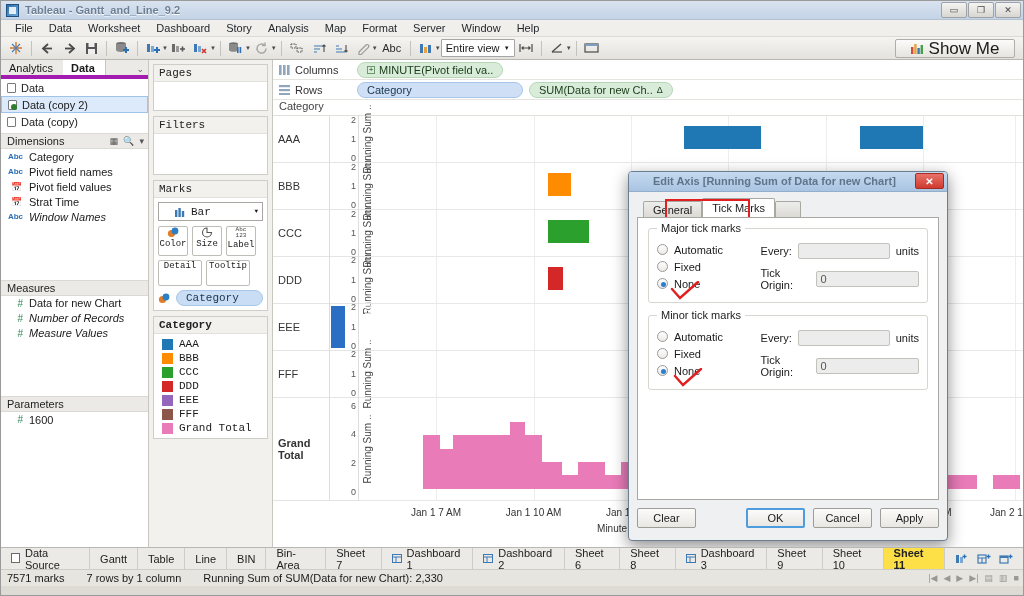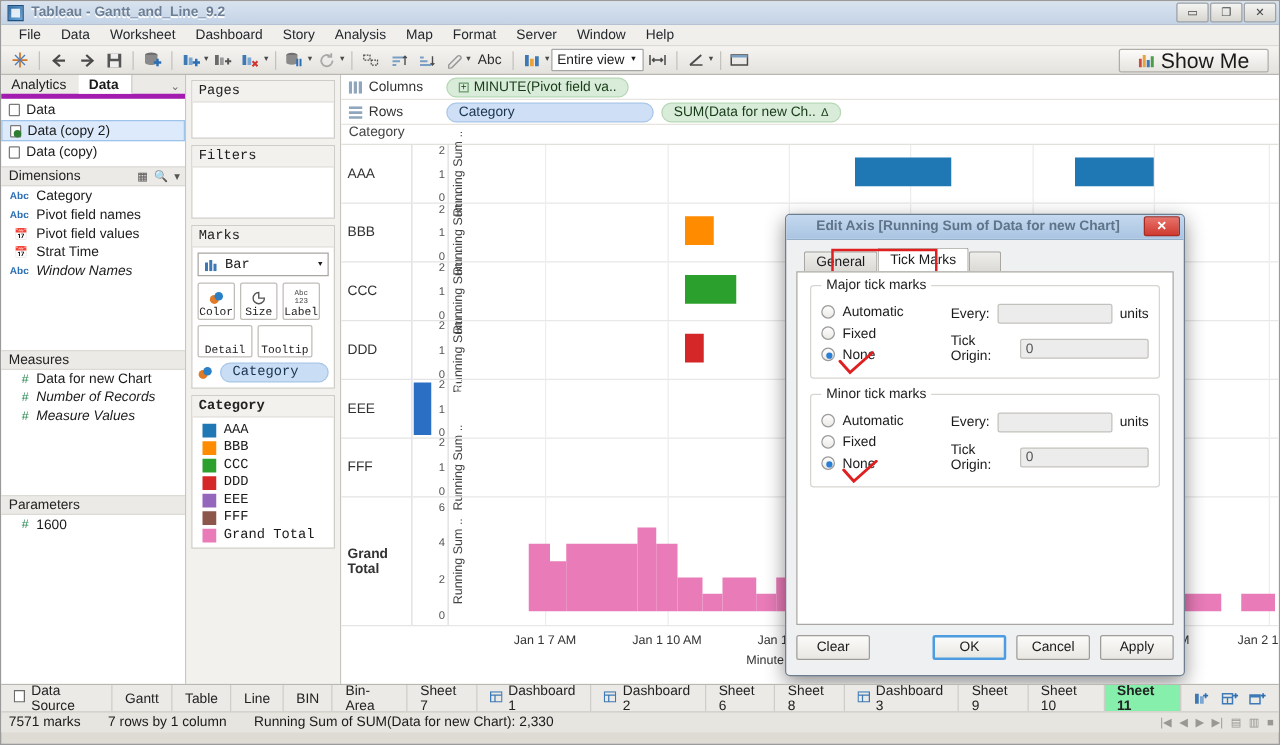--- a/index.html
+++ b/index.html
@@ -86,27 +86,27 @@
   
   .pane-cards { width:124px; background:#f2f1ee; border-right:1px solid #c8c6c1;
      padding:4px 4px 0 4px;font-family:Liberation Mono, monospace; }
   .card { background:#fff; border:1px solid #cfcdc8; margin-bottom:5px; }
   .card h4 { font-size:11px; font-weight:normal; padding:2px 5px;
      background:#f2f1ee; border-bottom:1px solid #e2e0db; color:#222;}
   .card .cbody { padding:4px; }
   .pages-body { height:28px; }
   .filters-body { height:40px; }
   .markdd { height:19px; border:1px solid #a9a7a2; background:#fff;
-     display:flex; align-items:center; gap:5px; padding:0 5px; font-size:11px;
+     display:flex; align-items:center; gap:5px; padding:0 16px; font-size:11px;
      position:relative; margin-bottom:5px;}
   .markdd .c { position:absolute; right:4px; font-size:6px; }
   .mbtns { display:flex; gap:4px; margin-bottom:4px;}
   .mbtn { width:30px; height:30px; border:1px solid #bfbdb8; background:#fff;
      border-radius:2px; display:flex; flex-direction:column; align-items:center;
-     justify-content:flex-end; font-size:9px; gap:1px; }
+     justify-content:flex-start; font-size:9px; gap:1px; }
   .mbtn.wide{ width:44px; height:26px; }
   .pill { height:16px; border-radius:8px; display:flex; align-items:center;
      padding:0 9px; font-size:11px; }
   .pill.blue { background:#c9ddf5; border:1px solid #a8c6e8; color:#18334f;}
   .mrow { display:flex; align-items:center; gap:5px; }
   .legend h4{ font-weight:bold; }
   .lgd { display:flex; align-items:center; gap:6px; height:14px; padding-left:4px;}
   .sw { width:11px; height:11px; flex:none; }
 
   
@@ -197,21 +197,21 @@
   .dbtn.ok { border:2px solid #4d9ce0; }
   .redbox { position:absolute; border:2px solid #e02020; pointer-events:none; }
 
   .check-mark { position:absolute; pointer-events:none; }
 
   
   .tabsbar { height:22px; display:flex; align-items:stretch;
      background:#eceae6; border-top:1px solid #b9b7b2; }
   .stab { display:flex; align-items:center; gap:5px; padding:0 10px;
      font-size:11px; border-right:1px solid #cfcdc8; color:#222;}
-  .stab.active { background:#86efac; font-weight:bold; }
+  .stab.active { background:#fde047; font-weight:bold; }
   .newbtns { display:flex; align-items:center; gap:8px; padding:0 10px;}
   .statusbar { height:17px; display:flex; align-items:center; gap:22px;
      padding-left:6px; background:#e7e5e0; border-top:1px solid #cfcdc8;
      font-size:11px; position:relative;}
   .statusbar .right { position:absolute; right:4px; display:flex; gap:6px;
      align-items:center; color:#9a9893; font-size:9px;}
 </style>
 </head>
 <body>
 

